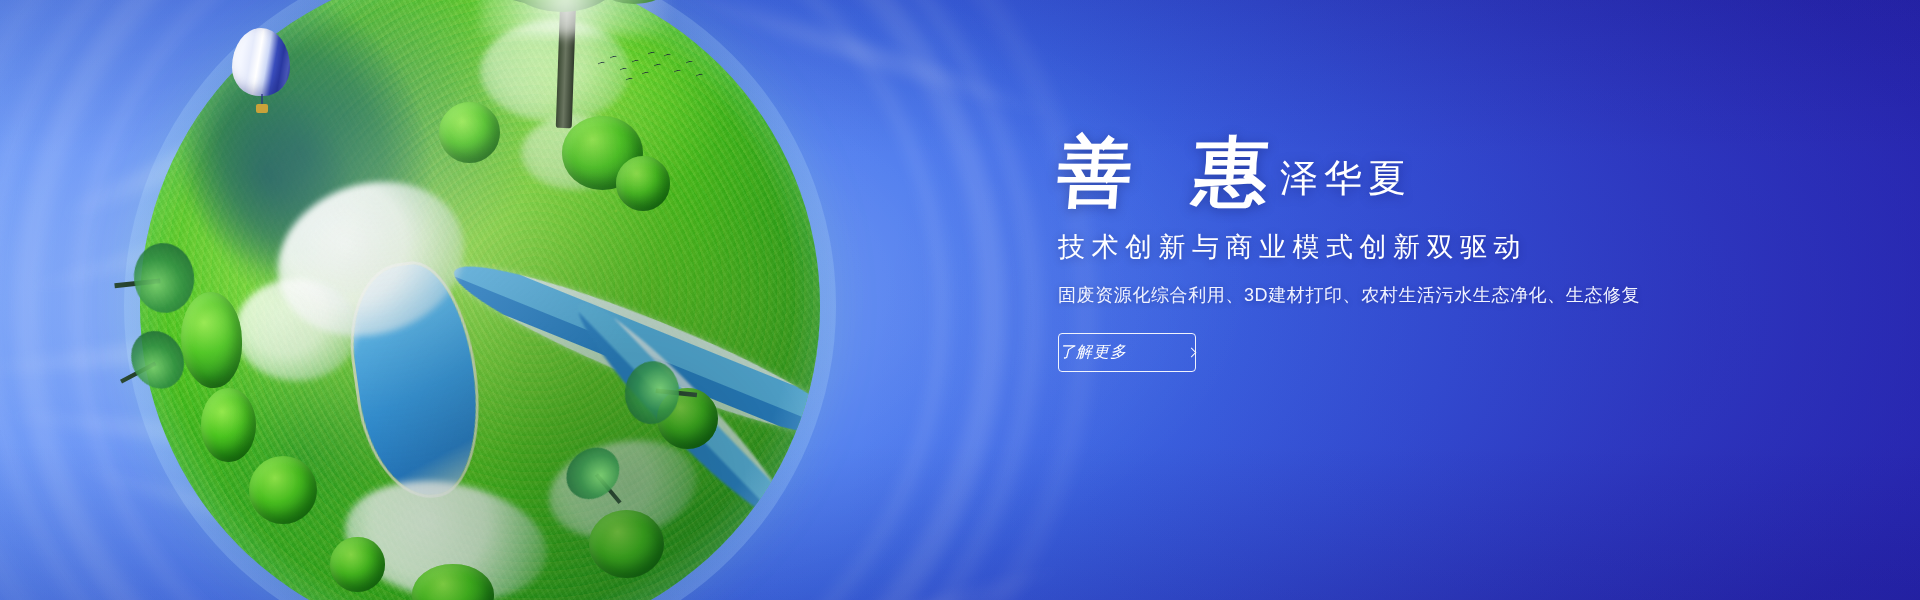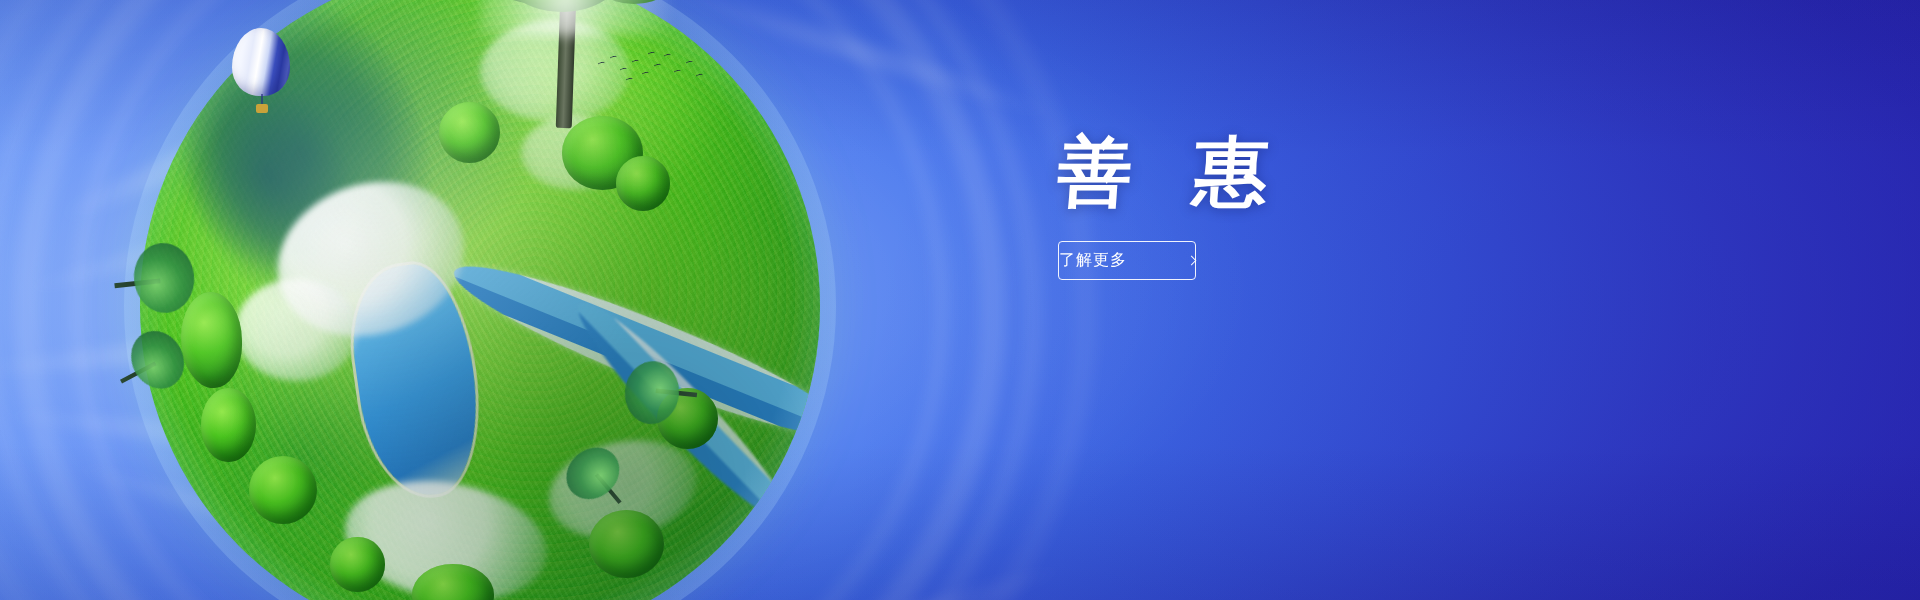--- a/index.html
+++ b/index.html
@@ -340,30 +340,31 @@
     letter-spacing:.6px;
     white-space:nowrap;
     text-shadow:0 1px 6px rgba(10,12,70,.28);
   }
 
   .cta{
     display:inline-flex;
     align-items:center;
     justify-content:space-between;
     gap:9px;
-    margin-top:34px;
+    margin-top:26px;
     width:138px; height:39px;
     border:1px solid rgba(255,255,255,.92);
     border-radius:4px;
     background:transparent;
     color:#ffffff;
     font-size:16px;
     letter-spacing:1px;
     cursor:pointer;
     user-select:none;
+    font-style:italic;
   }
   .cta-chev{
     display:inline-block;
     width:7px; height:7px;
     border-top:1.6px solid rgba(255,255,255,.95);
     border-right:1.6px solid rgba(255,255,255,.95);
     transform:rotate(45deg);
     margin-left:1px;
   }
 </style>
@@ -475,23 +476,26 @@
     <div class="bird" style="left:52px; top:2px;"></div>
     <div class="bird" style="left:30px; top:28px;"></div>
   </div>
 
   <div class="content">
 
     <div class="headline">
       <span class="hl-big">善</span>
       <span class="hl-gap"></span>
       <span class="hl-big">惠</span>
-    </div>
-
-
+      <span class="hl-small">泽华夏</span>
+    </div>
+
+    <div class="subtitle">技术创新与商业模式创新双驱动</div>
+
+    <div class="desc">固废资源化综合利用、3D建材打印、农村生活污水生态净化、生态修复</div>
 
     <div class="cta">
       <span>了解更多</span>
       <span class="cta-chev"></span>
     </div>
 
   </div>
 </div>
 
 </body></html>

